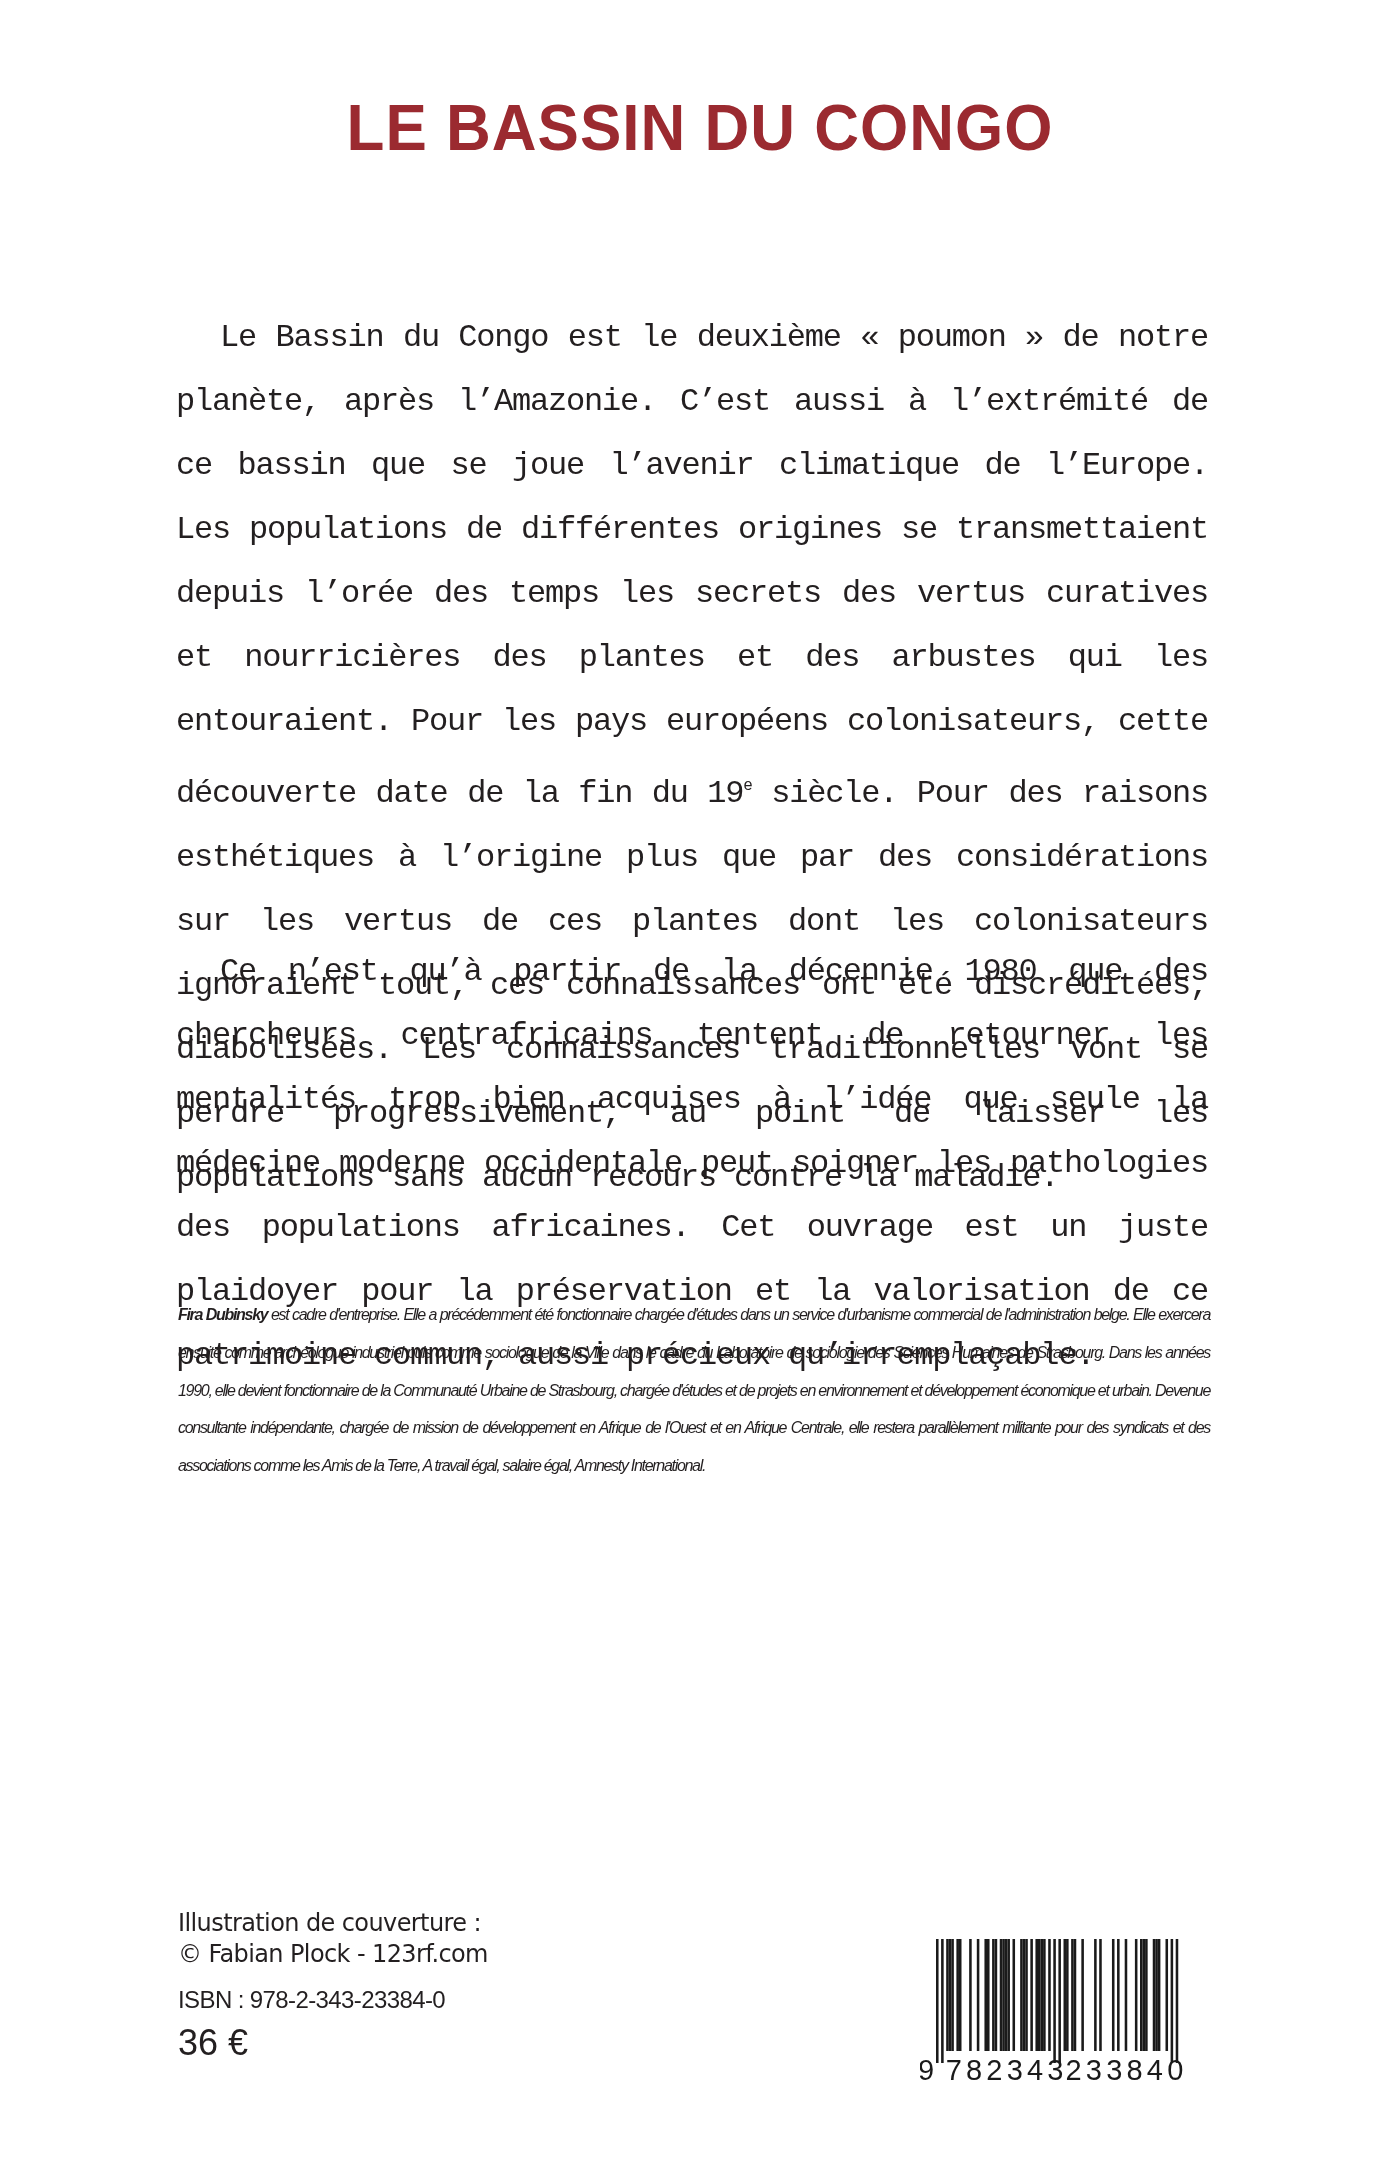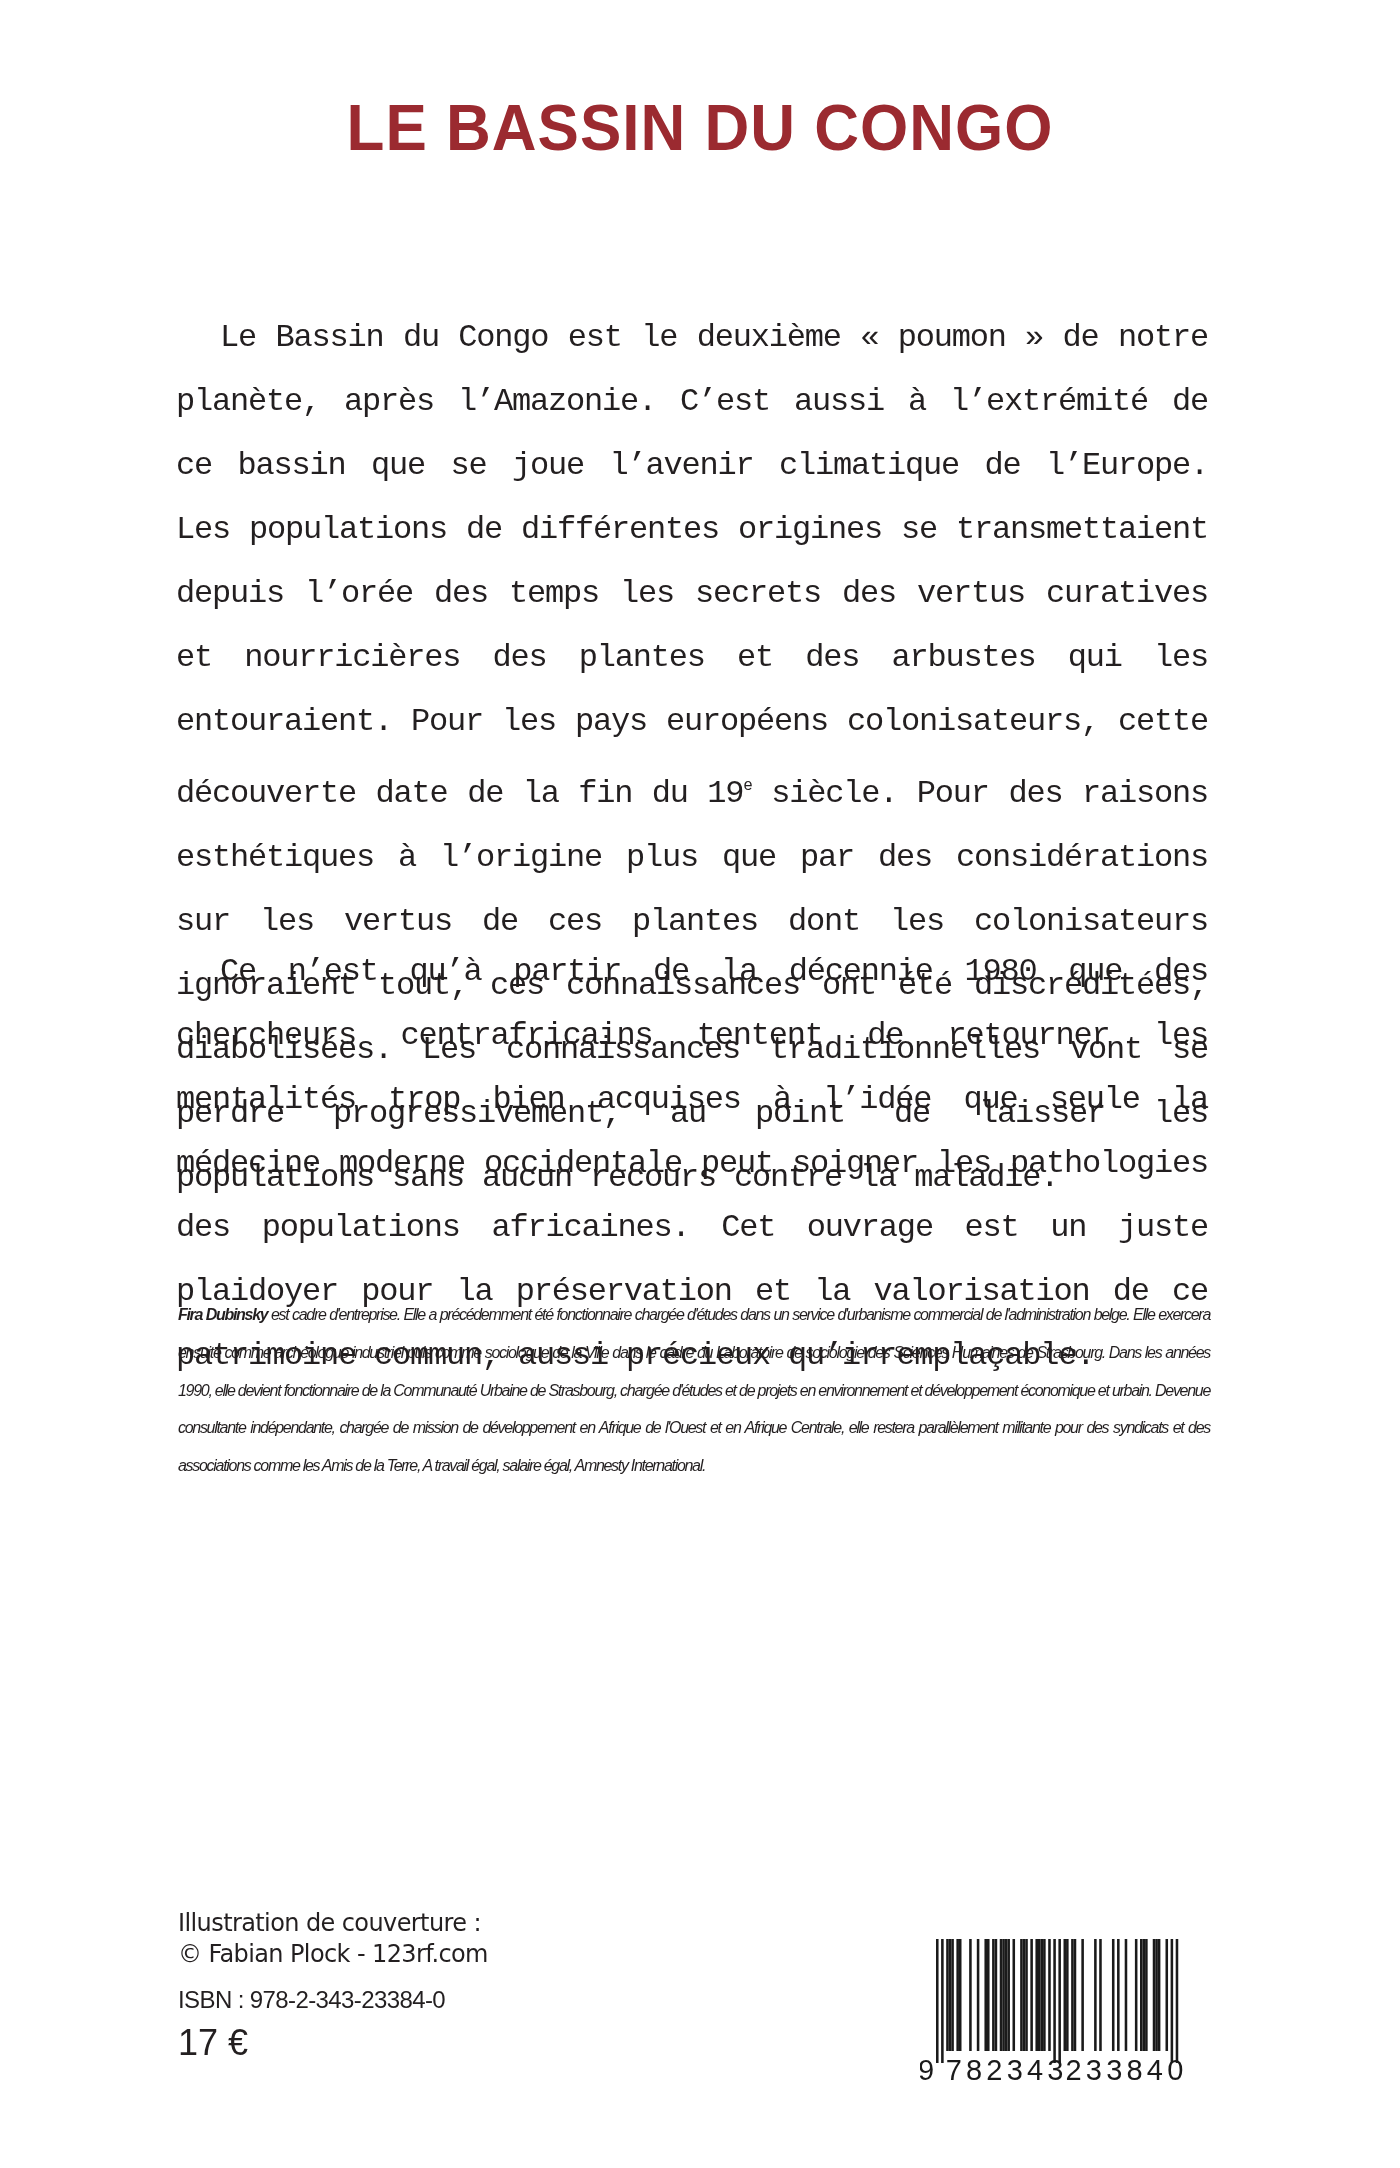--- a/index.html
+++ b/index.html
@@ -46,21 +46,21 @@
 </div>
 
 <div class="bio"><b>Fira Dubinsky</b><span> est cadre d'entreprise. Elle a précédemment été fonctionnaire chargée d'études dans un service d'urbanisme commercial de l'administration belge. Elle exercera ensuite comme archéologue industriel puis comme sociologue de la Ville dans le cadre du Laboratoire de sociologie des Sciences Humaines de Strasbourg. Dans les années 1990, elle devient fonctionnaire de la Communauté Urbaine de Strasbourg, chargée d'études et de projets en environnement et développement économique et urbain. Devenue consultante indépendante, chargée de mission de développement en Afrique de l'Ouest et en Afrique Centrale, elle restera parallèlement militante pour des syndicats et des associations comme les Amis de la Terre, A travail égal, salaire égal, Amnesty International.</span></div>
 
 <div class="credits">
   <div>Illustration de couverture :</div>
   <div>© Fabian Plock - 123rf.com</div>
 </div>
 
 <div class="isbn">ISBN : 978-2-343-23384-0</div>
-<div class="price">17 €</div>
+<div class="price">36 €</div>
 
 <div class="barcode">
   <svg id="barcode-svg" width="290" height="150">
       <rect x="16" y="4" width="2.55" height="124" fill="#1a1a1a"></rect>
       <rect x="21.1" y="4" width="2.55" height="124" fill="#1a1a1a"></rect>
       <rect x="26.2" y="4" width="2.55" height="112" fill="#1a1a1a"></rect>
       <rect x="28.75" y="4" width="2.55" height="112" fill="#1a1a1a"></rect>
       <rect x="31.299999999999997" y="4" width="2.55" height="112" fill="#1a1a1a"></rect>
       <rect x="36.4" y="4" width="2.55" height="112" fill="#1a1a1a"></rect>
       <rect x="38.95" y="4" width="2.55" height="112" fill="#1a1a1a"></rect>

